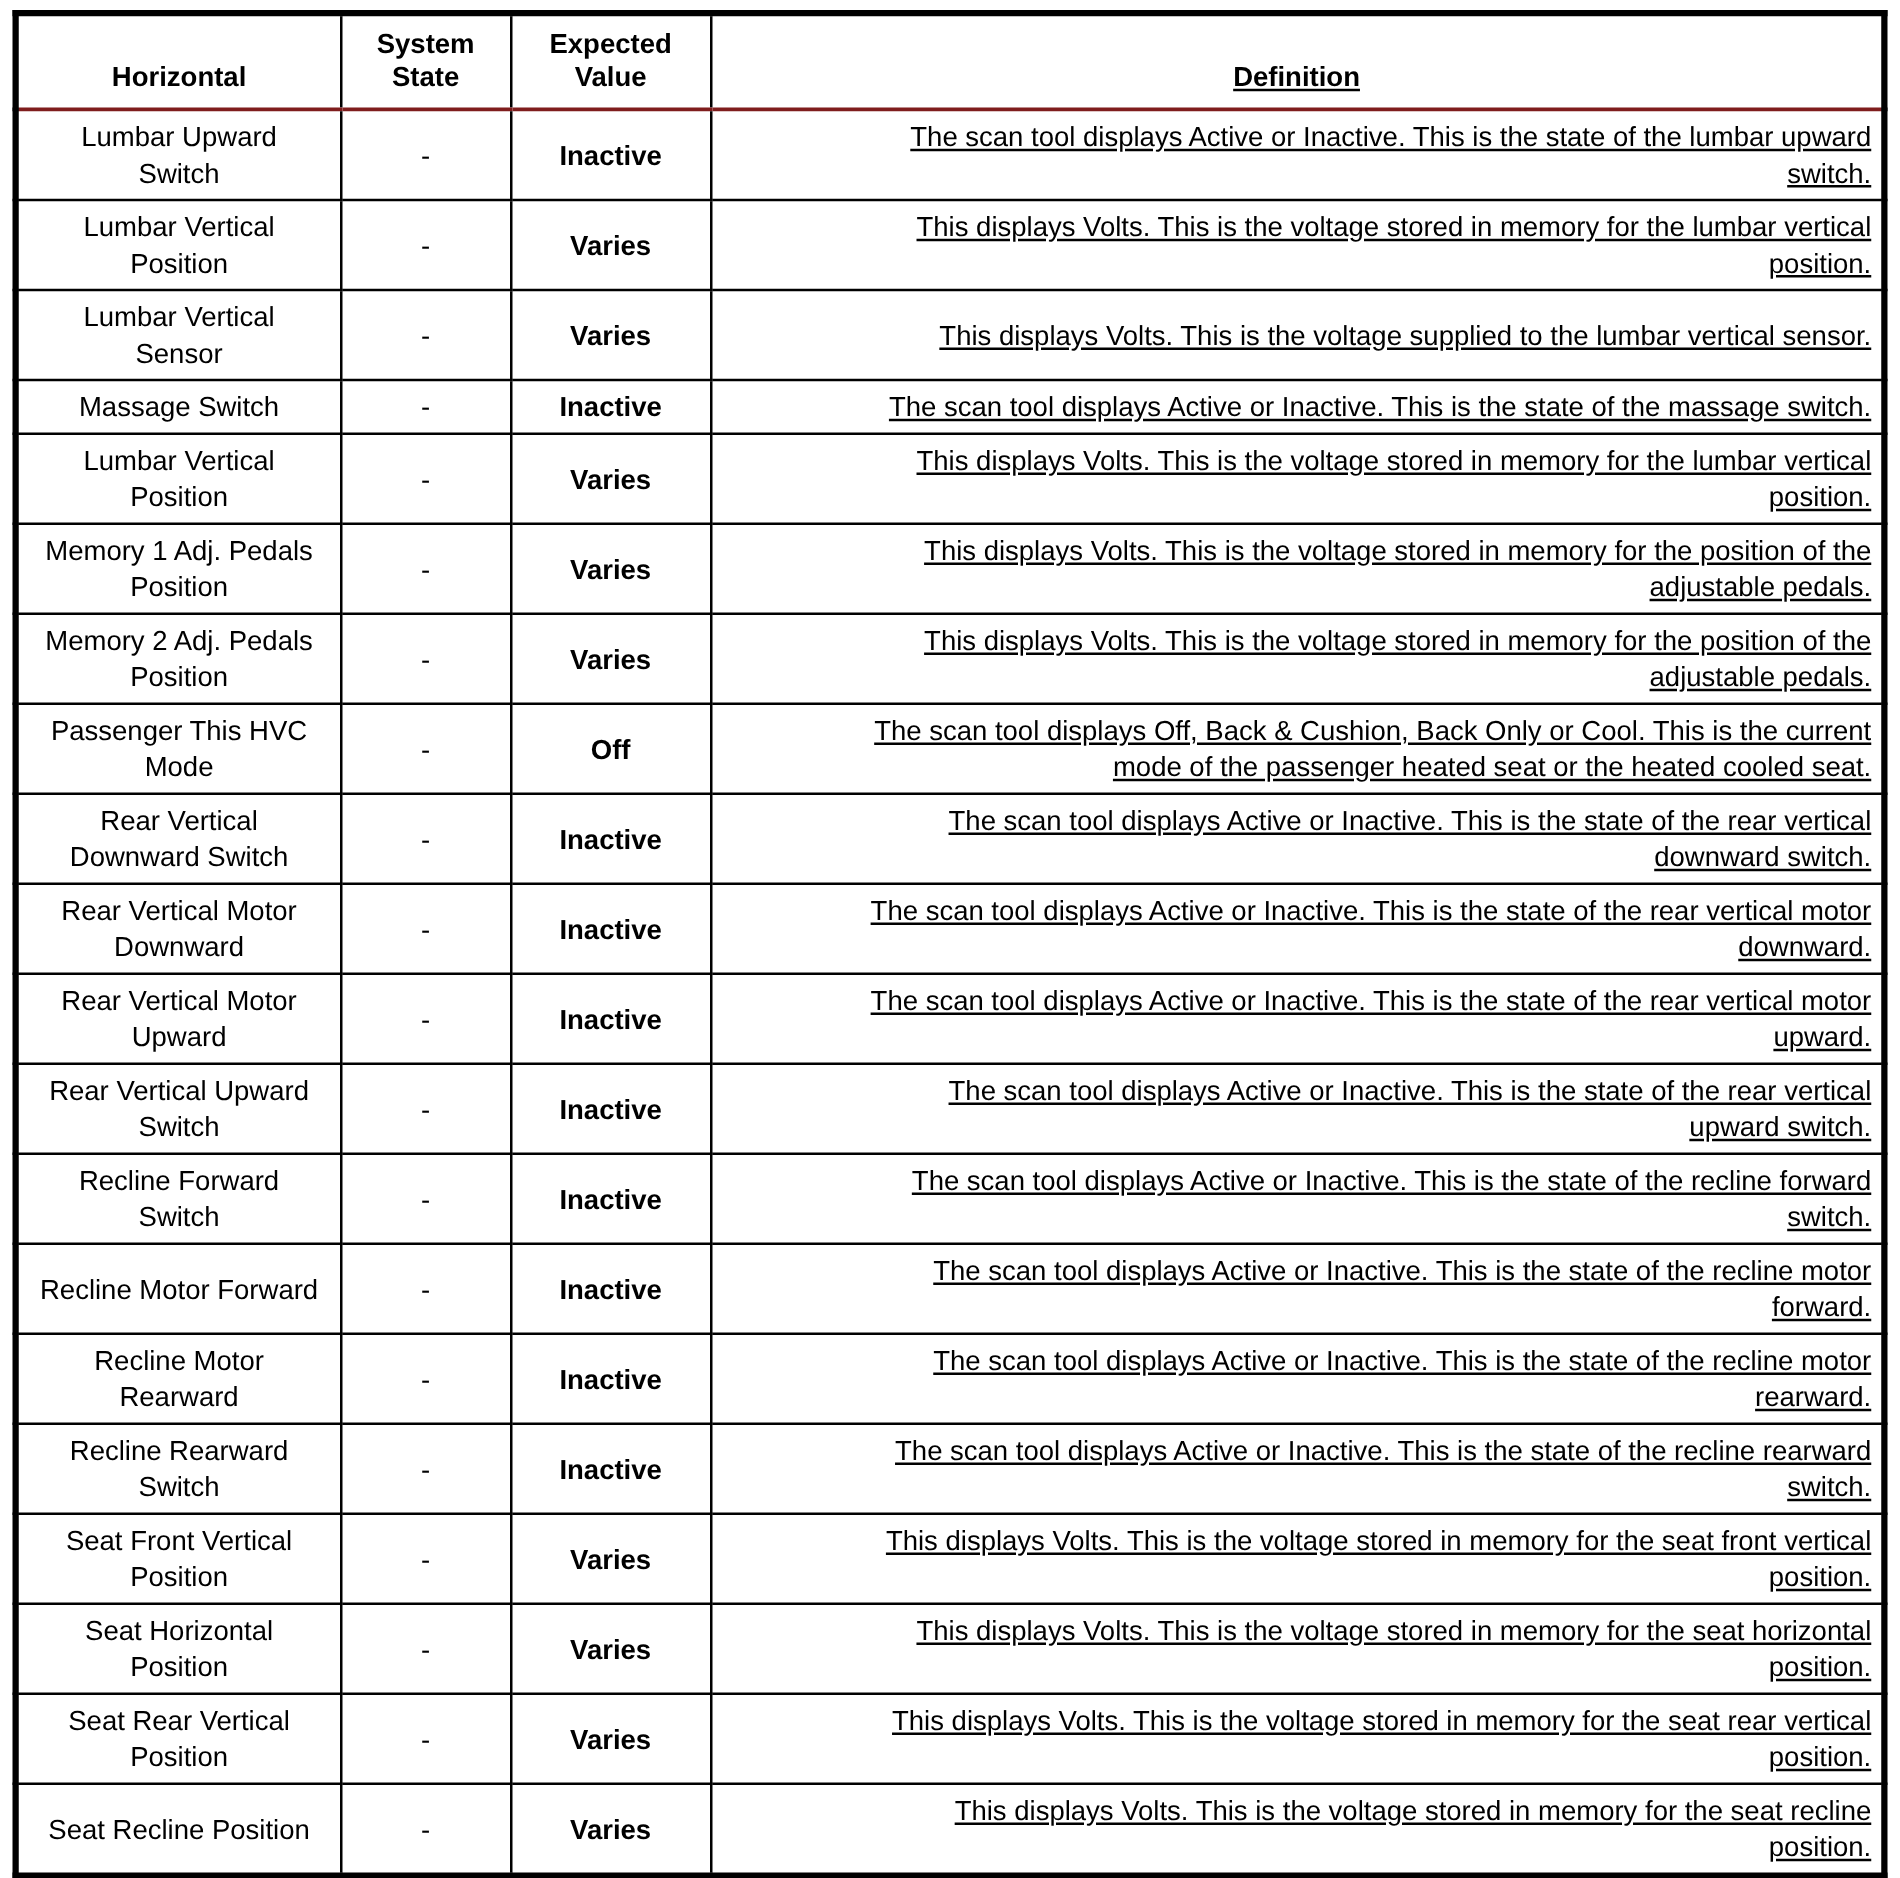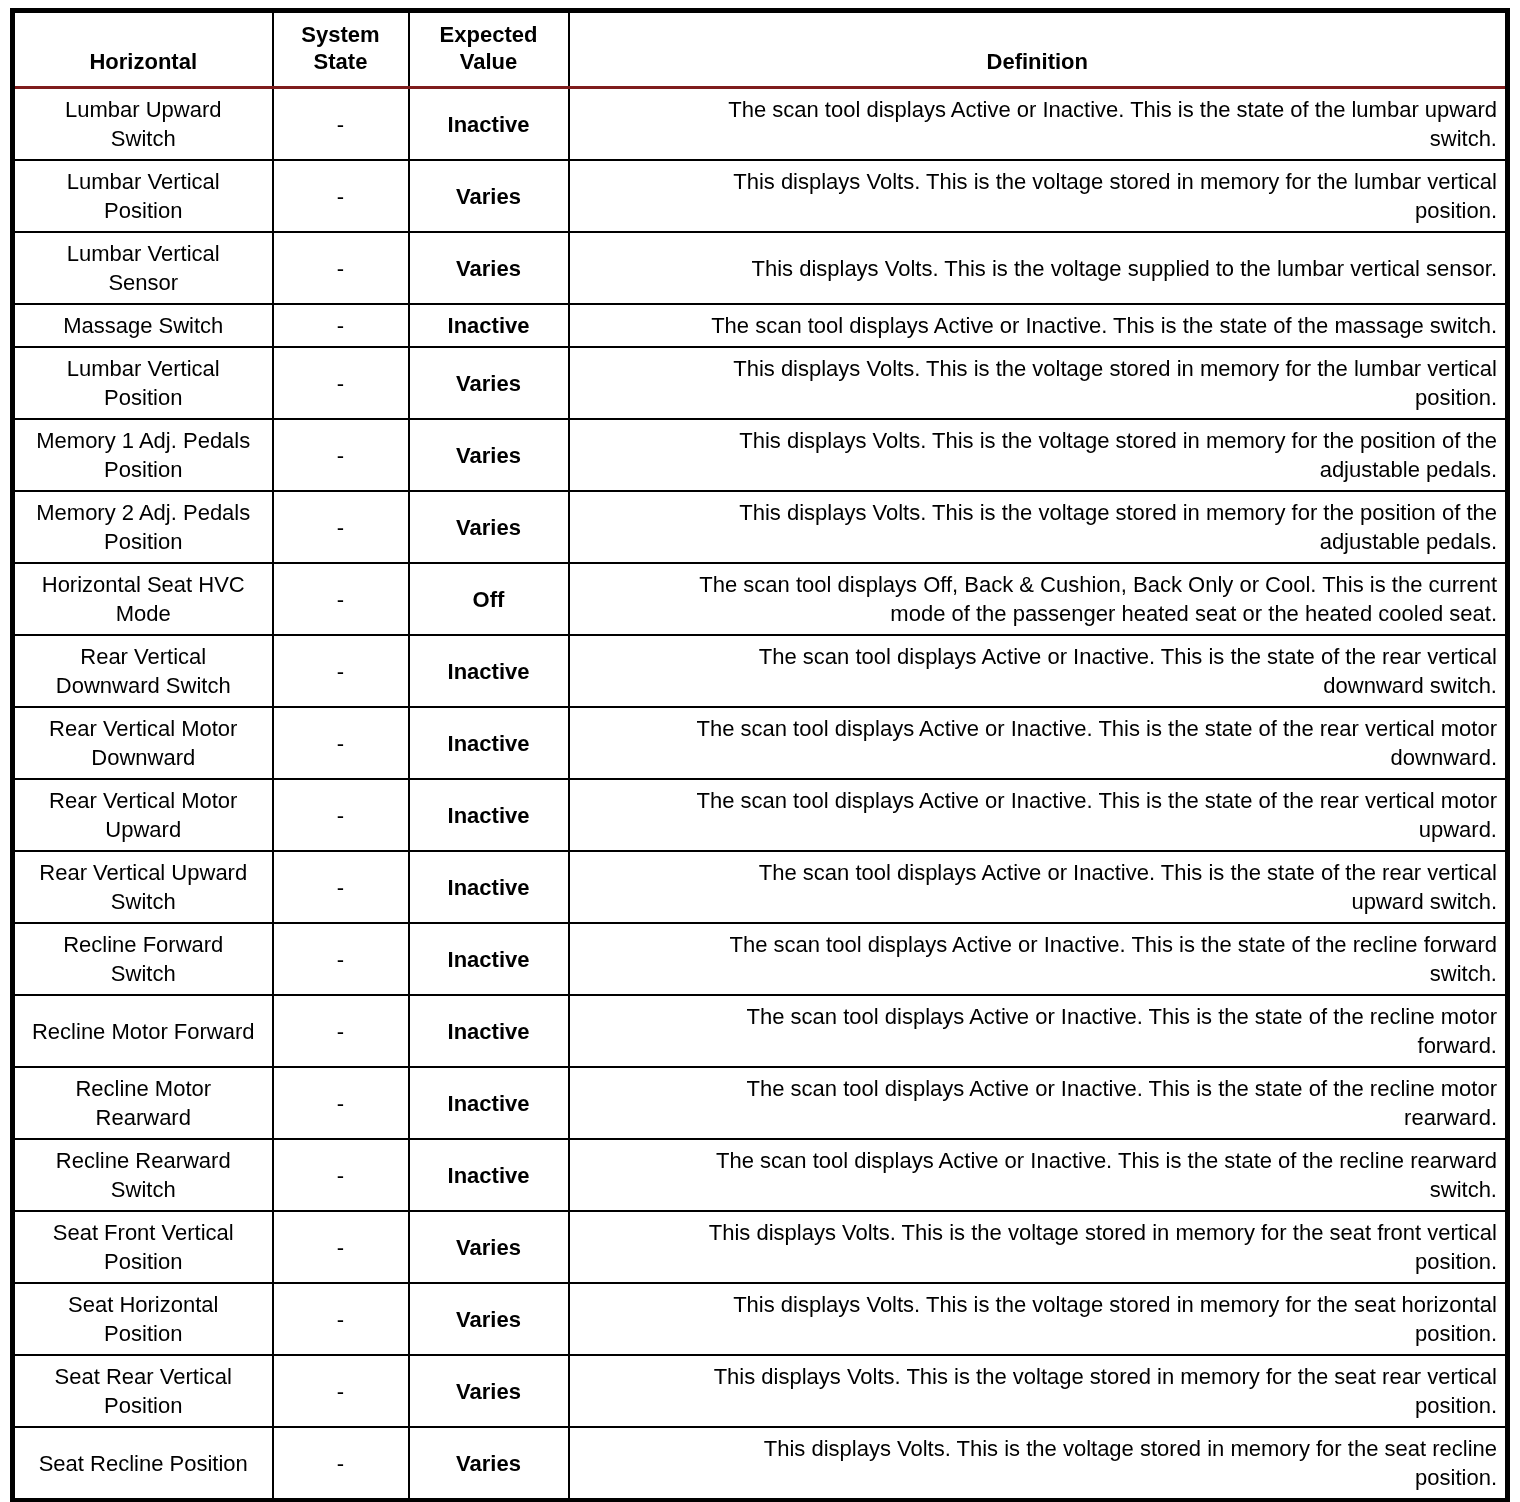--- a/index.html
+++ b/index.html
@@ -38,21 +38,21 @@
   }
   table.param-table tbody td {
     vertical-align: middle;
     line-height: 29px;
     padding: 6px 8px 6px 8px;
   }
   
   .col-parameter      { width: 260px; }
   .col-system_state   { width: 136px; }
   .col-expected_value { width: 160px; }
-  .col-definition     { width: auto; }
+  .col-definition     { width: auto; text-decoration: underline; }
   
   td.col-parameter {
     text-align: center;
     white-space: pre-line;
     padding-left: 6px;
     padding-right: 4px;
   }
   td.col-system_state   { text-align: center; }
   td.col-expected_value { text-align: center; font-weight: bold; }
   td.col-definition {
@@ -123,21 +123,21 @@
   </tr>
         <tr>
     <td class="col-parameter">Memory 2 Adj. Pedals
 Position</td>
     <td class="col-system_state">-</td>
     <td class="col-expected_value">Varies</td>
     <td class="col-definition">This displays Volts. This is the voltage stored in memory for the position of the
 adjustable pedals.</td>
   </tr>
         <tr>
-    <td class="col-parameter">Horizontal Seat HVC
+    <td class="col-parameter">Passenger This HVC
 Mode</td>
     <td class="col-system_state">-</td>
     <td class="col-expected_value">Off</td>
     <td class="col-definition">The scan tool displays Off, Back &amp; Cushion, Back Only or Cool. This is the current
 mode of the passenger heated seat or the heated cooled seat.</td>
   </tr>
         <tr>
     <td class="col-parameter">Rear Vertical
 Downward Switch</td>
     <td class="col-system_state">-</td>

